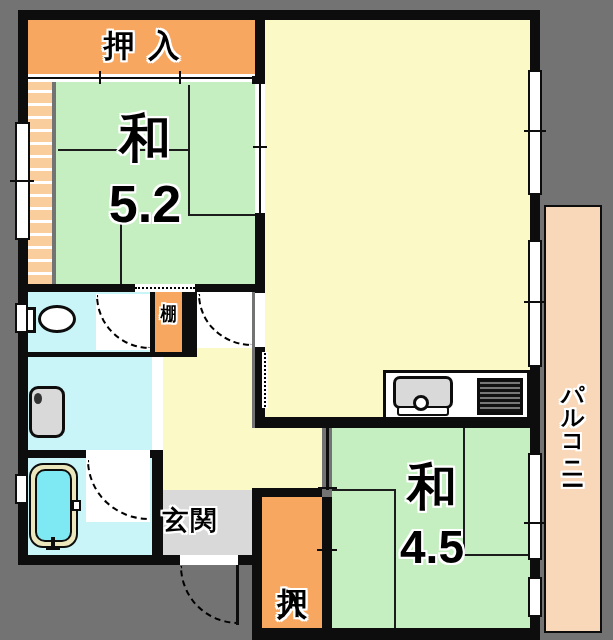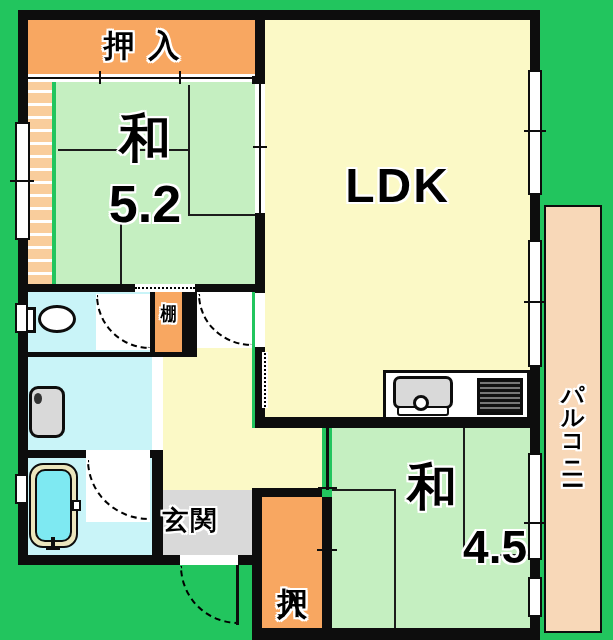--- a/index.html
+++ b/index.html
@@ -1,17 +1,17 @@
 <!DOCTYPE html>
 <html style="--wall: #0d0d0d; --tatami: #c5efc1; --ldk-floor: #fbf9c6; --closet: #f8a761; --closet-light: #f9cd9c; --water-room: #c9f4f8; --bathtub-water: #7ee9f2; --bathtub-rim: #ece6bd; --genkan-floor: #d9d9d9; --balcony-floor: #f8d8b8; --fixture-gray: #d9d9d9;"><head>
 <meta charset="utf-8">
 <style>
   html,body{margin:0;padding:0;background:#fff;}
   .plan{
-    position:relative;width:613px;height:640px;background:#22c55e;overflow:hidden;
+    position:relative;width:613px;height:640px;background:#737373;overflow:hidden;
     font-family:"Liberation Sans","DejaVu Sans",sans-serif;font-weight:bold;color:#000;
   }
   .room{position:absolute;}
   .wall{position:absolute;background:var(--wall);}
   .thin{position:absolute;background:var(--wall);}
   .white{position:absolute;background:#fff;}
   .window{position:absolute;background:#fff;border:2px solid var(--wall);box-sizing:border-box;}
   .tick{position:absolute;background:var(--wall);}
   .tline{position:absolute;background:#1c1c1c;}
   .lbl{
@@ -174,26 +174,25 @@
   <div class="arc" style="left:87px;top:460px;width:62px;height:60px;"></div>
 
   <div class="arc" style="left:180px;top:566px;width:58px;height:58px;"></div>
   <div class="thin" style="left:236px;top:565px;width:3px;height:60px;"></div>
 
   <div class="lbl" style="left:28px;top:28px;width:227px;font-size:31px;letter-spacing:14px;text-indent:14px;">押入</div>
 
   <div class="lbl" style="left:55px;top:112px;width:180px;font-size:52px;line-height:1;">和</div>
   <div class="lbl" style="left:55px;top:178px;width:180px;font-size:52px;line-height:1;">5.2</div>
 
-  <div class="lbl" style="left:280px;top:162px;width:235px;font-size:48px;line-height:1;letter-spacing:2px;">LDK</div>
 
   <div class="lbl" style="left:150px;top:303px;width:37px;font-size:19px;transform:scaleX(0.85);">棚</div>
 
   <div class="lbl" style="left:155px;top:506px;width:71px;font-size:26px;letter-spacing:2px;">玄関</div>
 
   <div class="lbl vtext" style="left:262px;top:502px;width:60px;height:124px;font-size:30px;">押入</div>
 
   <div class="lbl" style="left:337px;top:462px;width:190px;font-size:50px;line-height:1;">和</div>
-  <div class="lbl" style="left:337px;top:524px;width:190px;font-size:46px;line-height:1;text-align:right;">4.5</div>
+  <div class="lbl" style="left:337px;top:524px;width:190px;font-size:46px;line-height:1;">4.5</div>
 
   <div class="lbl vtext" style="left:546px;top:300px;width:54px;height:240px;font-size:23px;">パルコニー</div>
 
 </div>
 
 </body></html>

